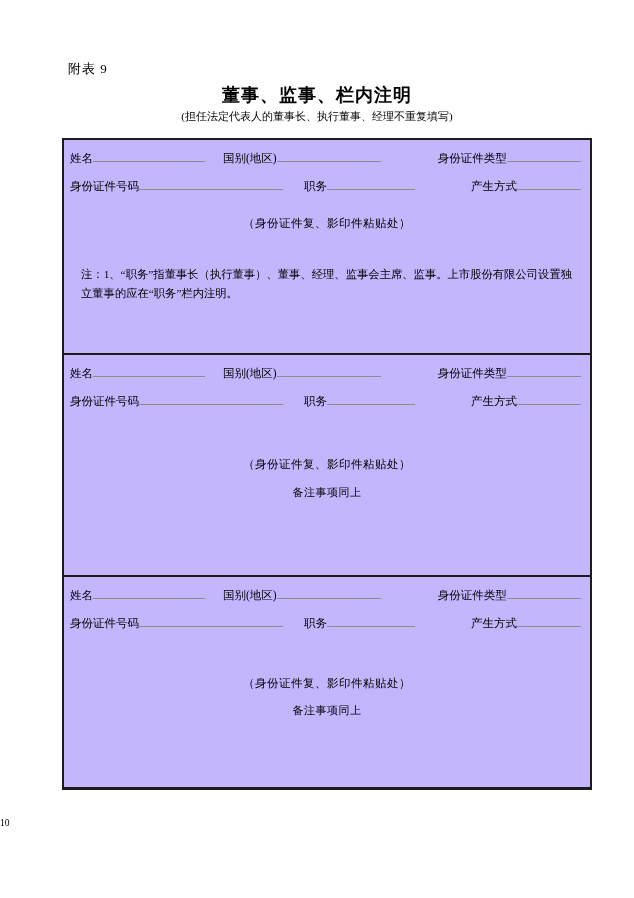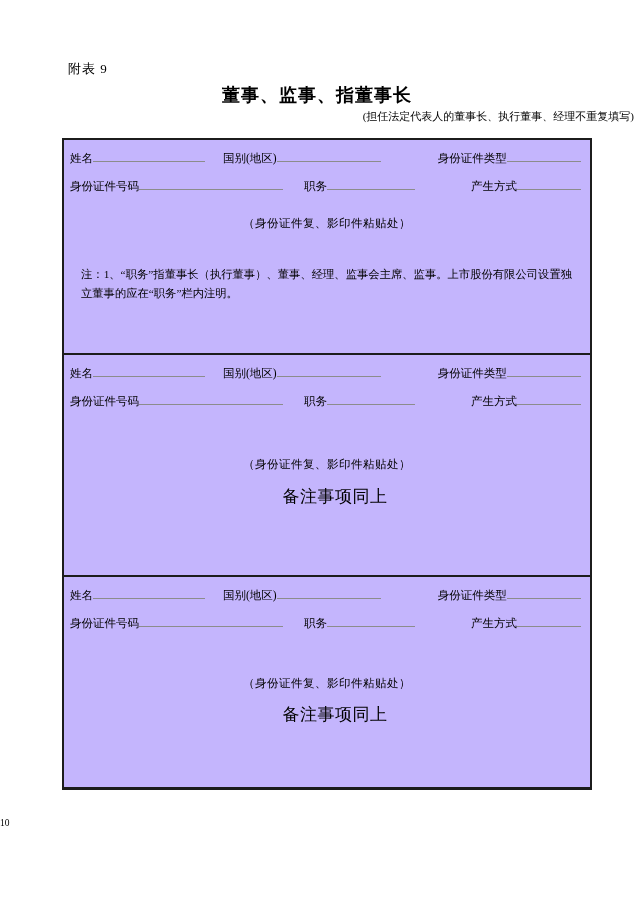--- a/index.html
+++ b/index.html
@@ -28,21 +28,21 @@
     text-align: center;
     font-size: 18px;
     font-weight: bold;
     letter-spacing: 1px;
   }
   .doc-subtitle {
     position: absolute;
     left: 0;
     top: 109px;
     width: 100%;
-    text-align: right;
+    text-align: center;
     font-size: 11px;
   }
   .info-table {
     position: absolute;
     left: 62px;
     top: 138px;
     width: 530px;
     height: 652px;
     box-sizing: border-box;
     border: 2px solid #1c1c1c;
@@ -106,45 +106,45 @@
     top: 114px;
     font-size: 11.3px;
     line-height: 19px;
     text-align: justify;
   }
   .notes p { margin: 11px; }
   .notes p.indent { text-indent: 2em; }
 
   .remark {
     position: absolute;
-    left: 8px;
-    width: 100%;
-    text-align: center;
-    font-size: 17px;
+    left: 0;
+    width: 100%;
+    text-align: center;
+    font-size: 11px;
     letter-spacing: 0.5px;
   }
   .section-2 .remark { top: 130px; }
   .section-3 .remark { top: 126px; }
 
   .page-number {
     position: absolute;
     left: 0;
     top: 818px;
     width: 100%;
     text-align: left;
     font-size: 9.5px;
   }
 </style>
 </head>
 <body>
 
 <div class="page">
 
   <div class="appendix-label">附表 9</div>
-  <div class="doc-title">董事、监事、指董事长</div>
+  <div class="doc-title">董事、监事、栏内注明</div>
   <div class="doc-subtitle">(担任法定代表人的董事长、执行董事、经理不重复填写)</div>
 
   <div class="info-table">
 
     <div class="section section-1">
       <div class="frow frow-1">
         <span class="field">
           <span>姓名</span>
             <span class="blank blank-name"></span>
         </span>

